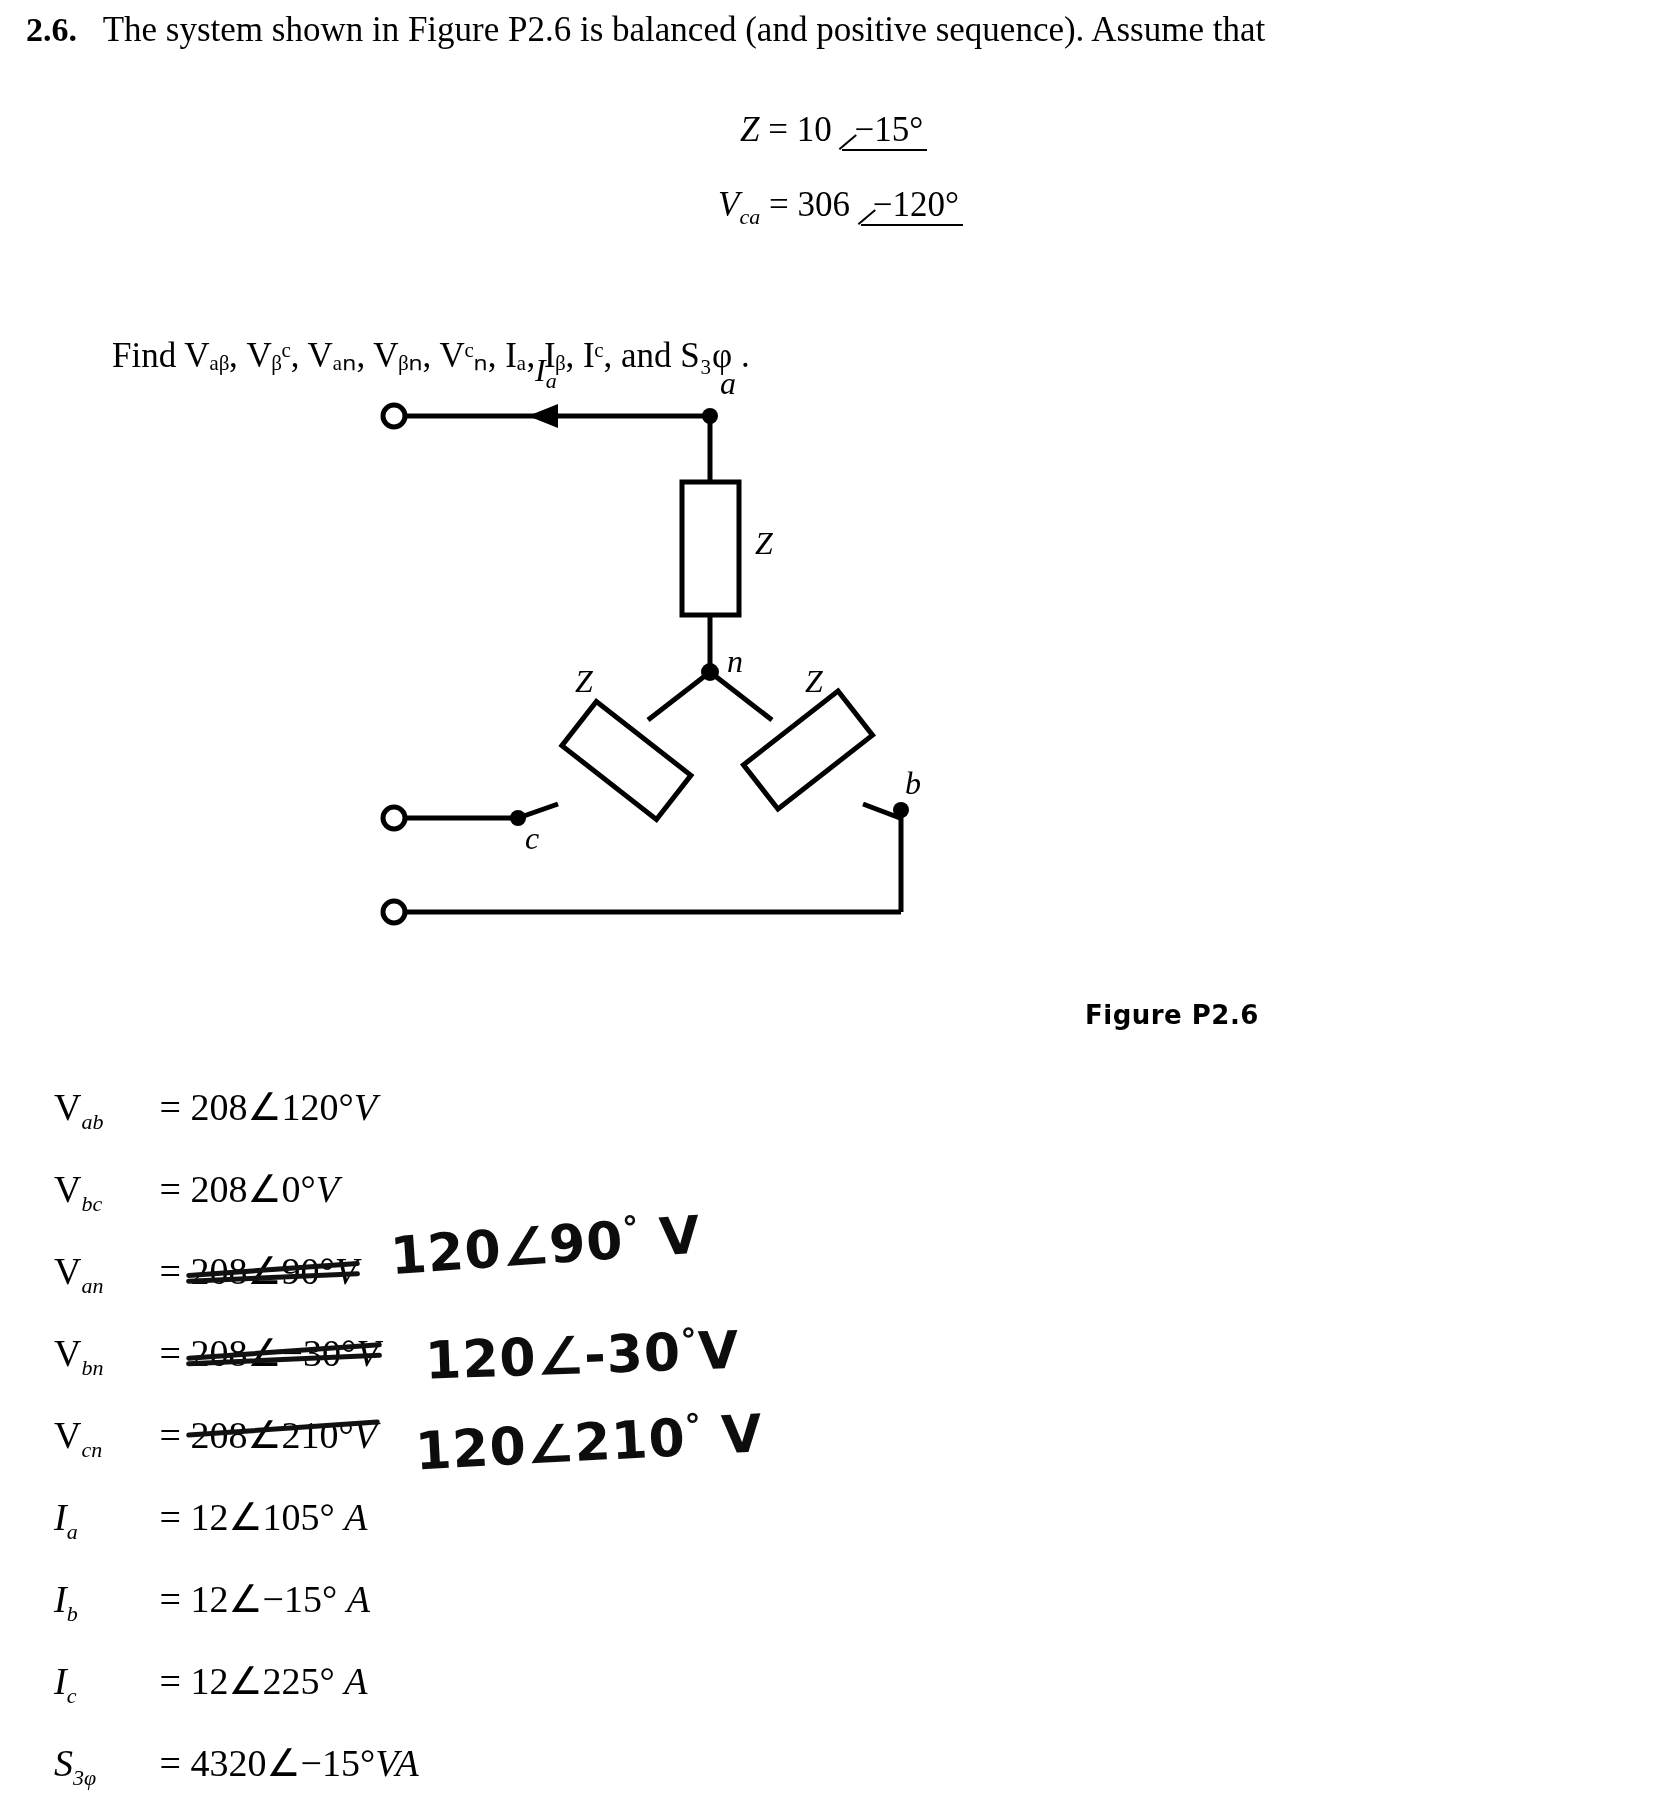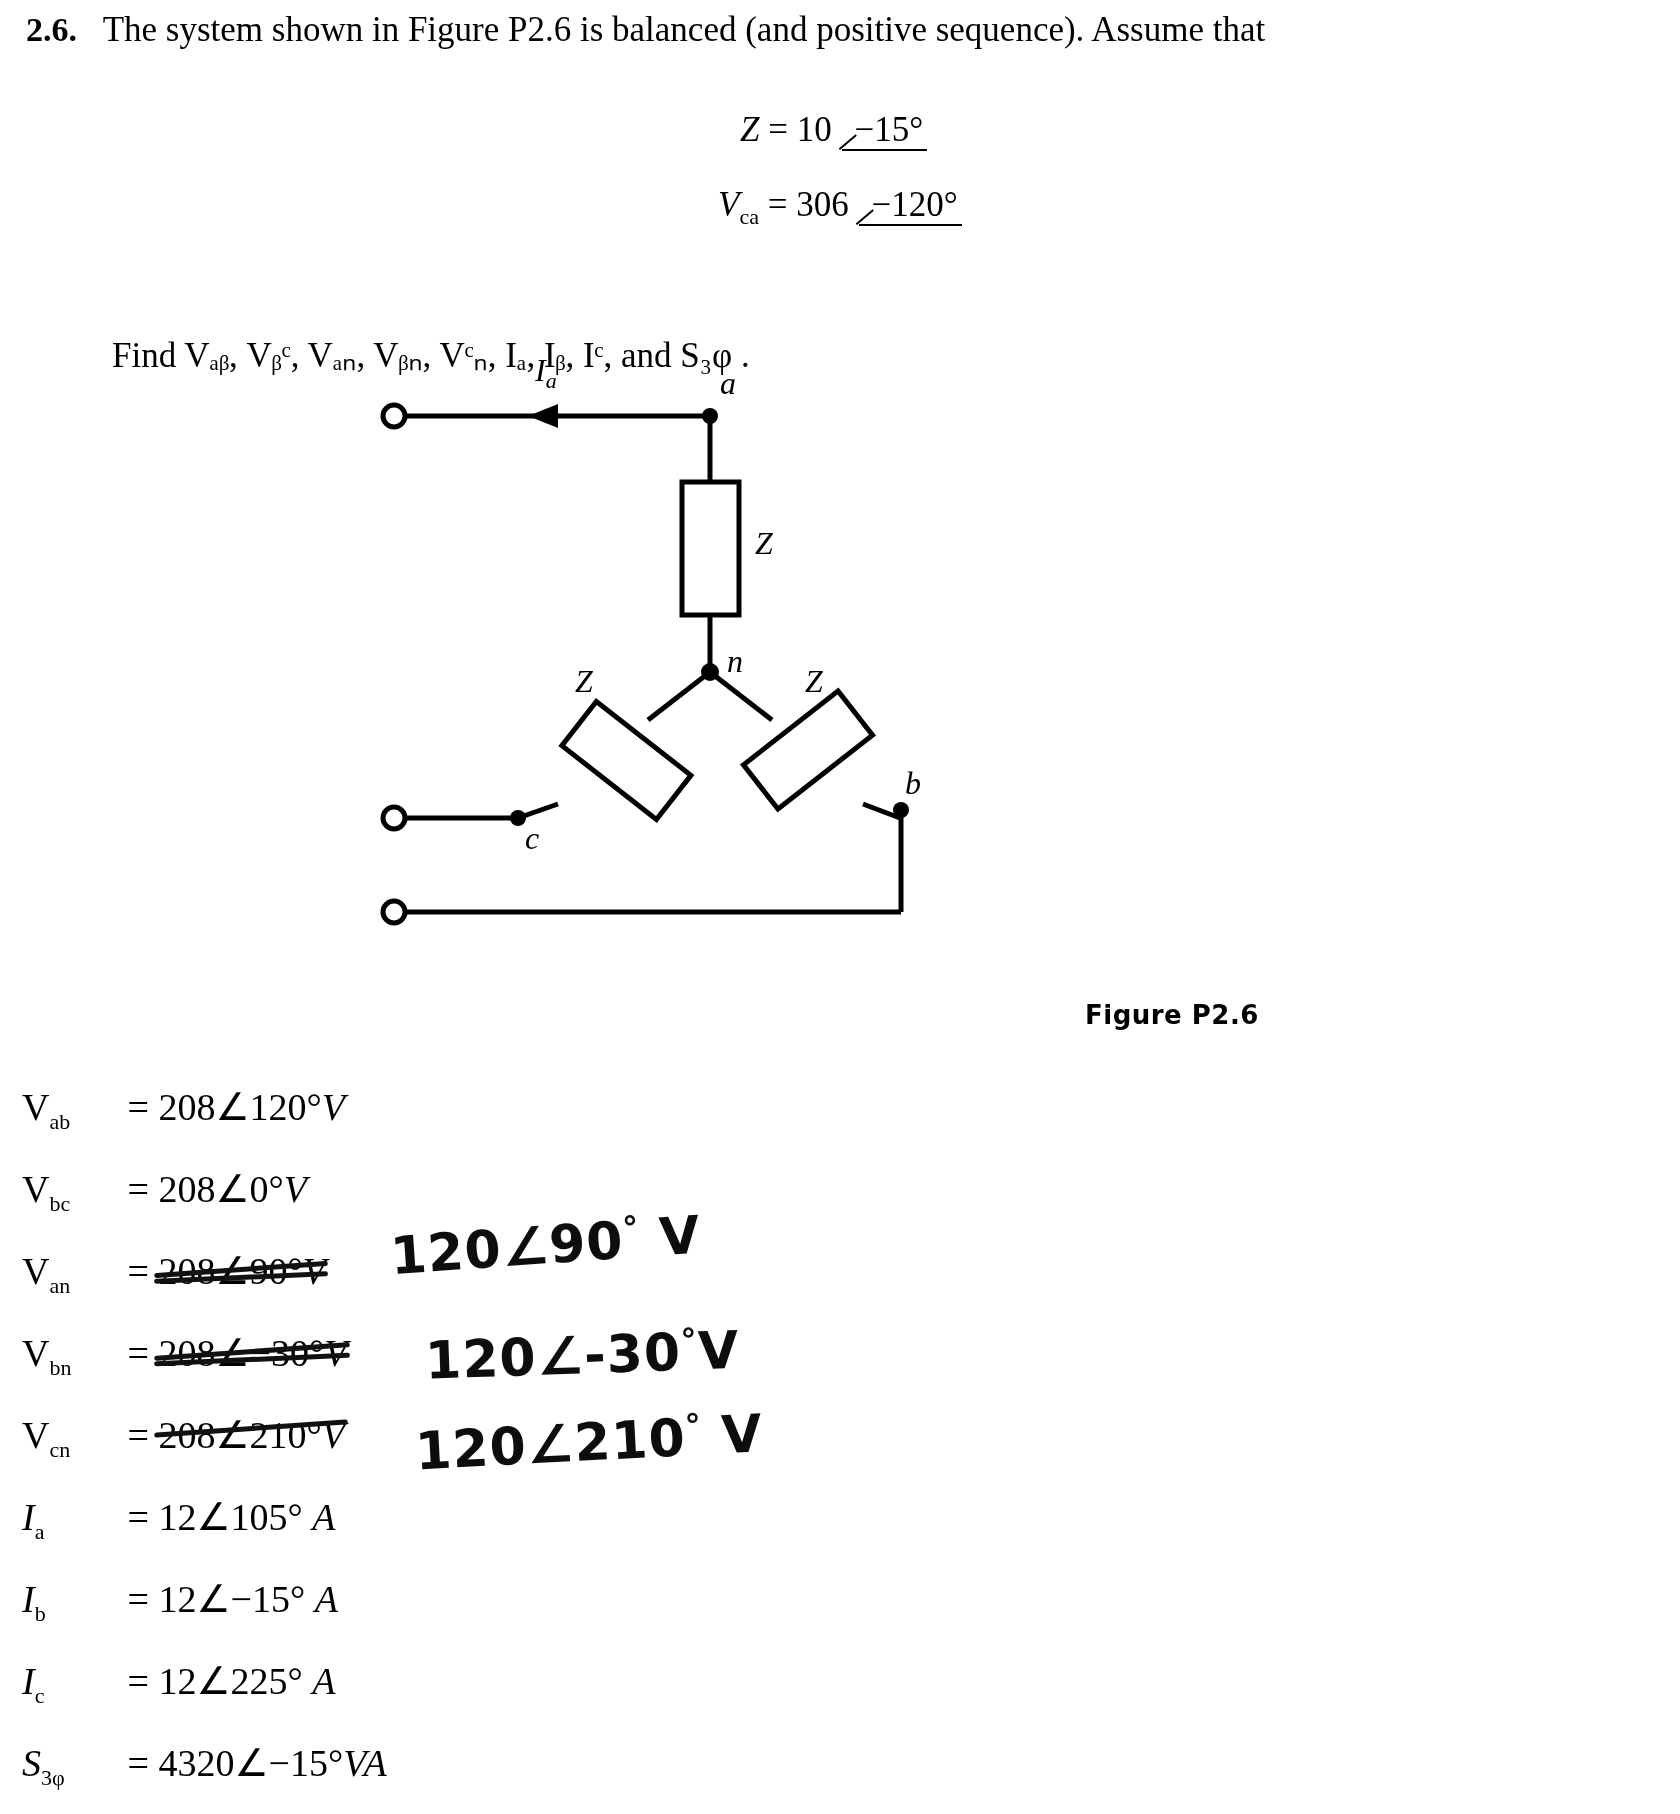--- a/index.html
+++ b/index.html
@@ -38,20 +38,21 @@
     text-align: center;
     font-size: 35px;
     white-space: nowrap;
   }
   .given.z  { left: 740px; top: 110px; }
   .given.v  { left: 718px; top: 185px; }
 
   .ital { font-style: italic; }
   .sub {
     font-size: 22px;
+    font-style: italic;
     vertical-align: sub;
     line-height: 0;
   }
   .angle-box {
     display: inline-block;
     position: relative;
     padding: 0 4px 2px 14px;
   }
   .angle-box::before {
     content: "";
@@ -111,20 +112,21 @@
   }
   .ans-row {
     position: relative;
     height: 82px;
     font-size: 38px;
     white-space: nowrap;
   }
   .ans-row .lhs {
     display: inline-block;
     min-width: 96px;
+    margin-left: 32px;
   }
   .strike {
     position: relative;
     display: inline-block;
   }
   .strike .sk1, .strike .sk2 {
     position: absolute;
     left: -4px;
     width: 104%;
     height: 5px;

